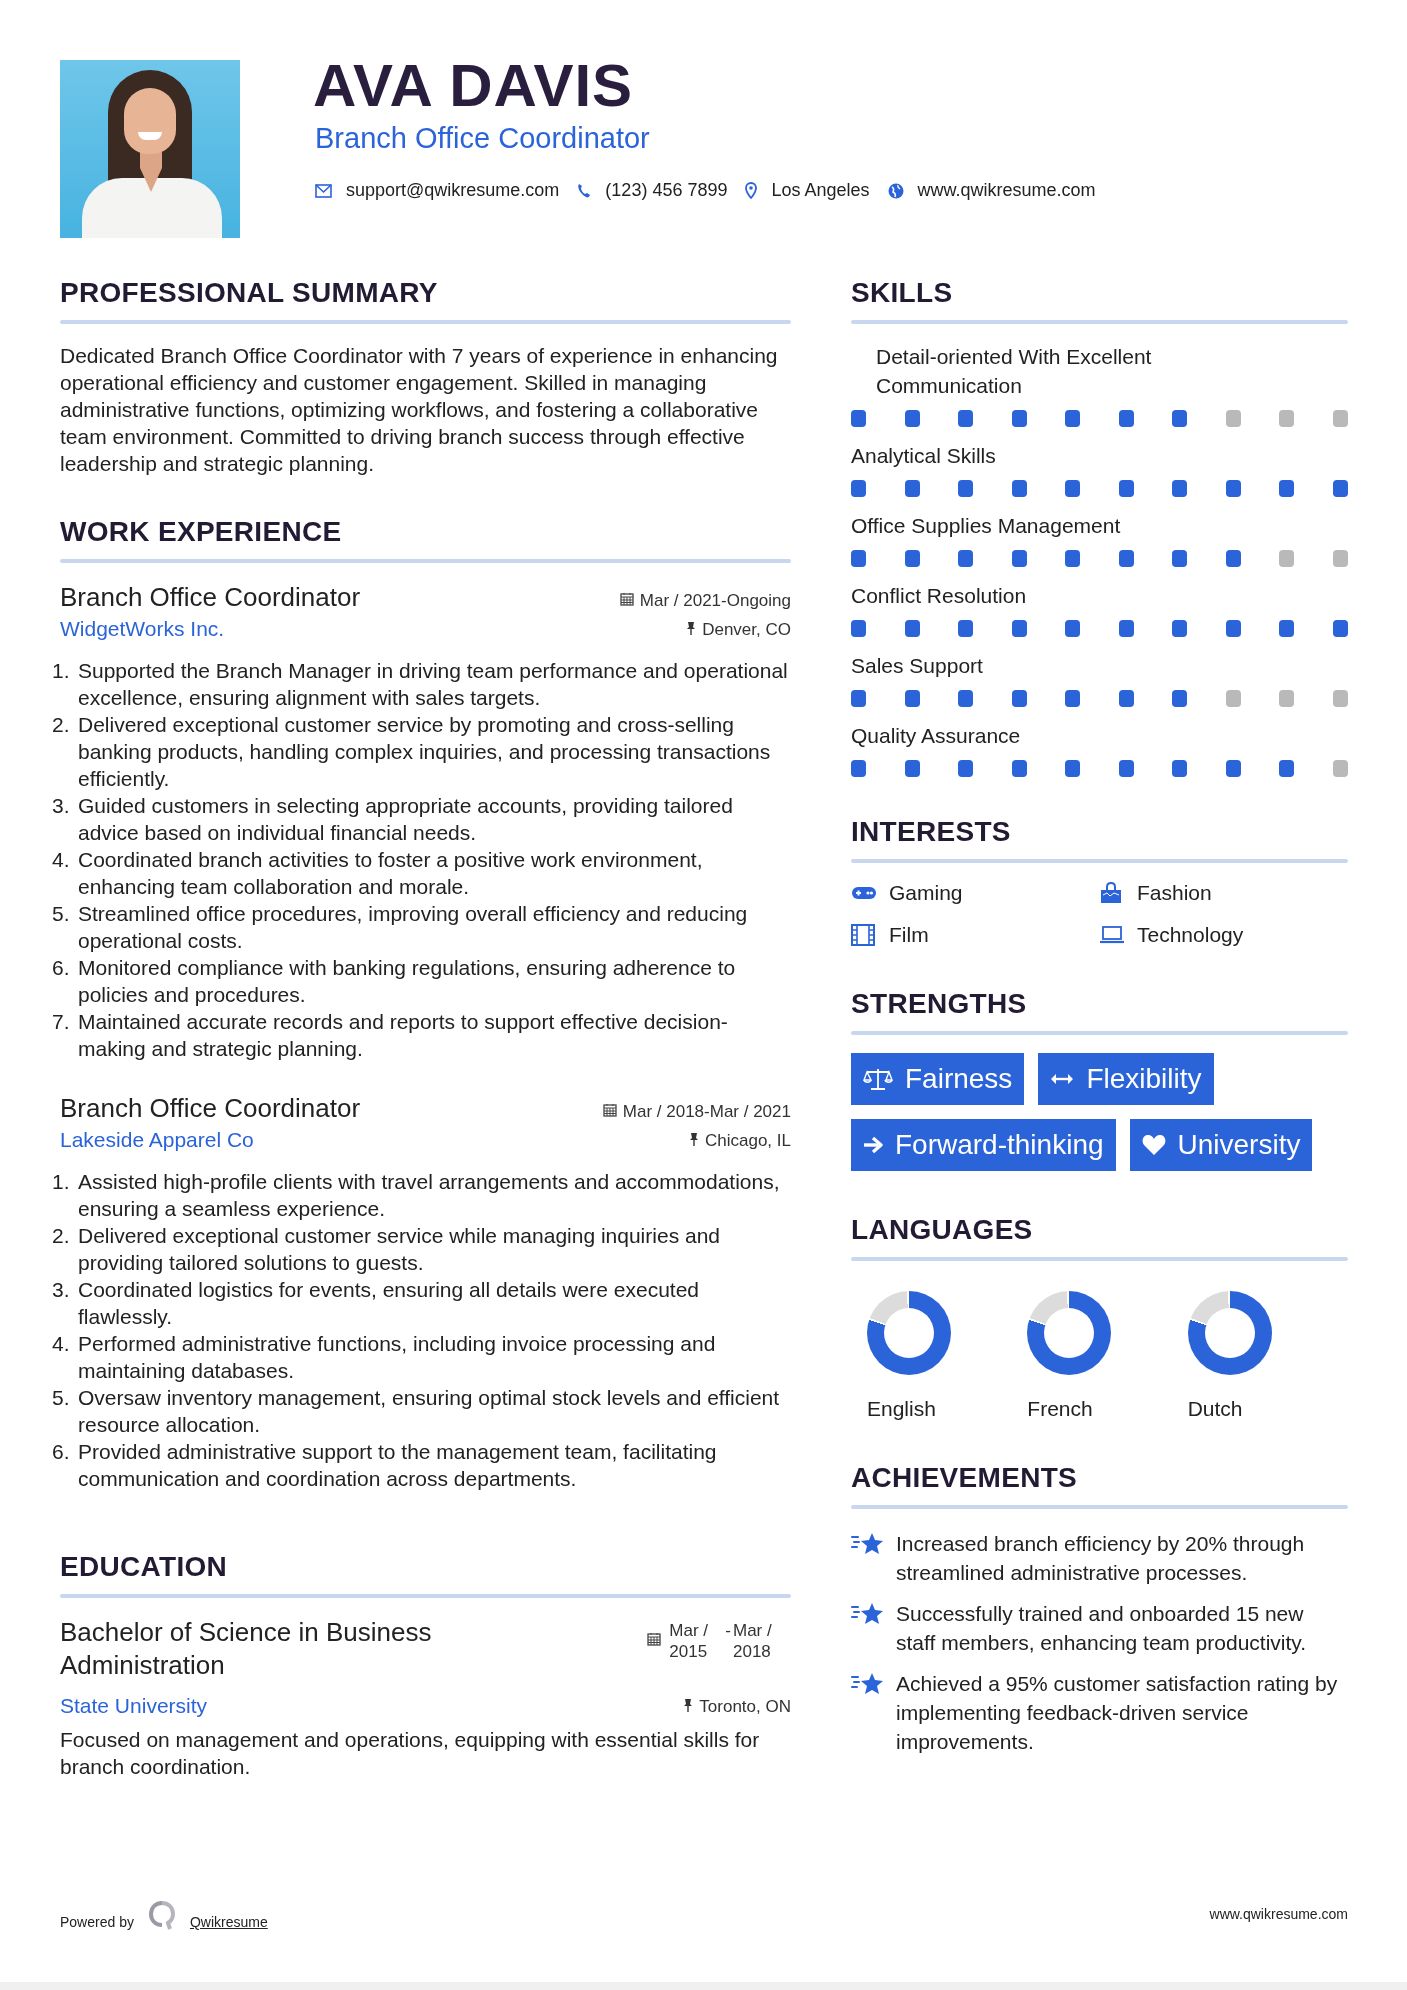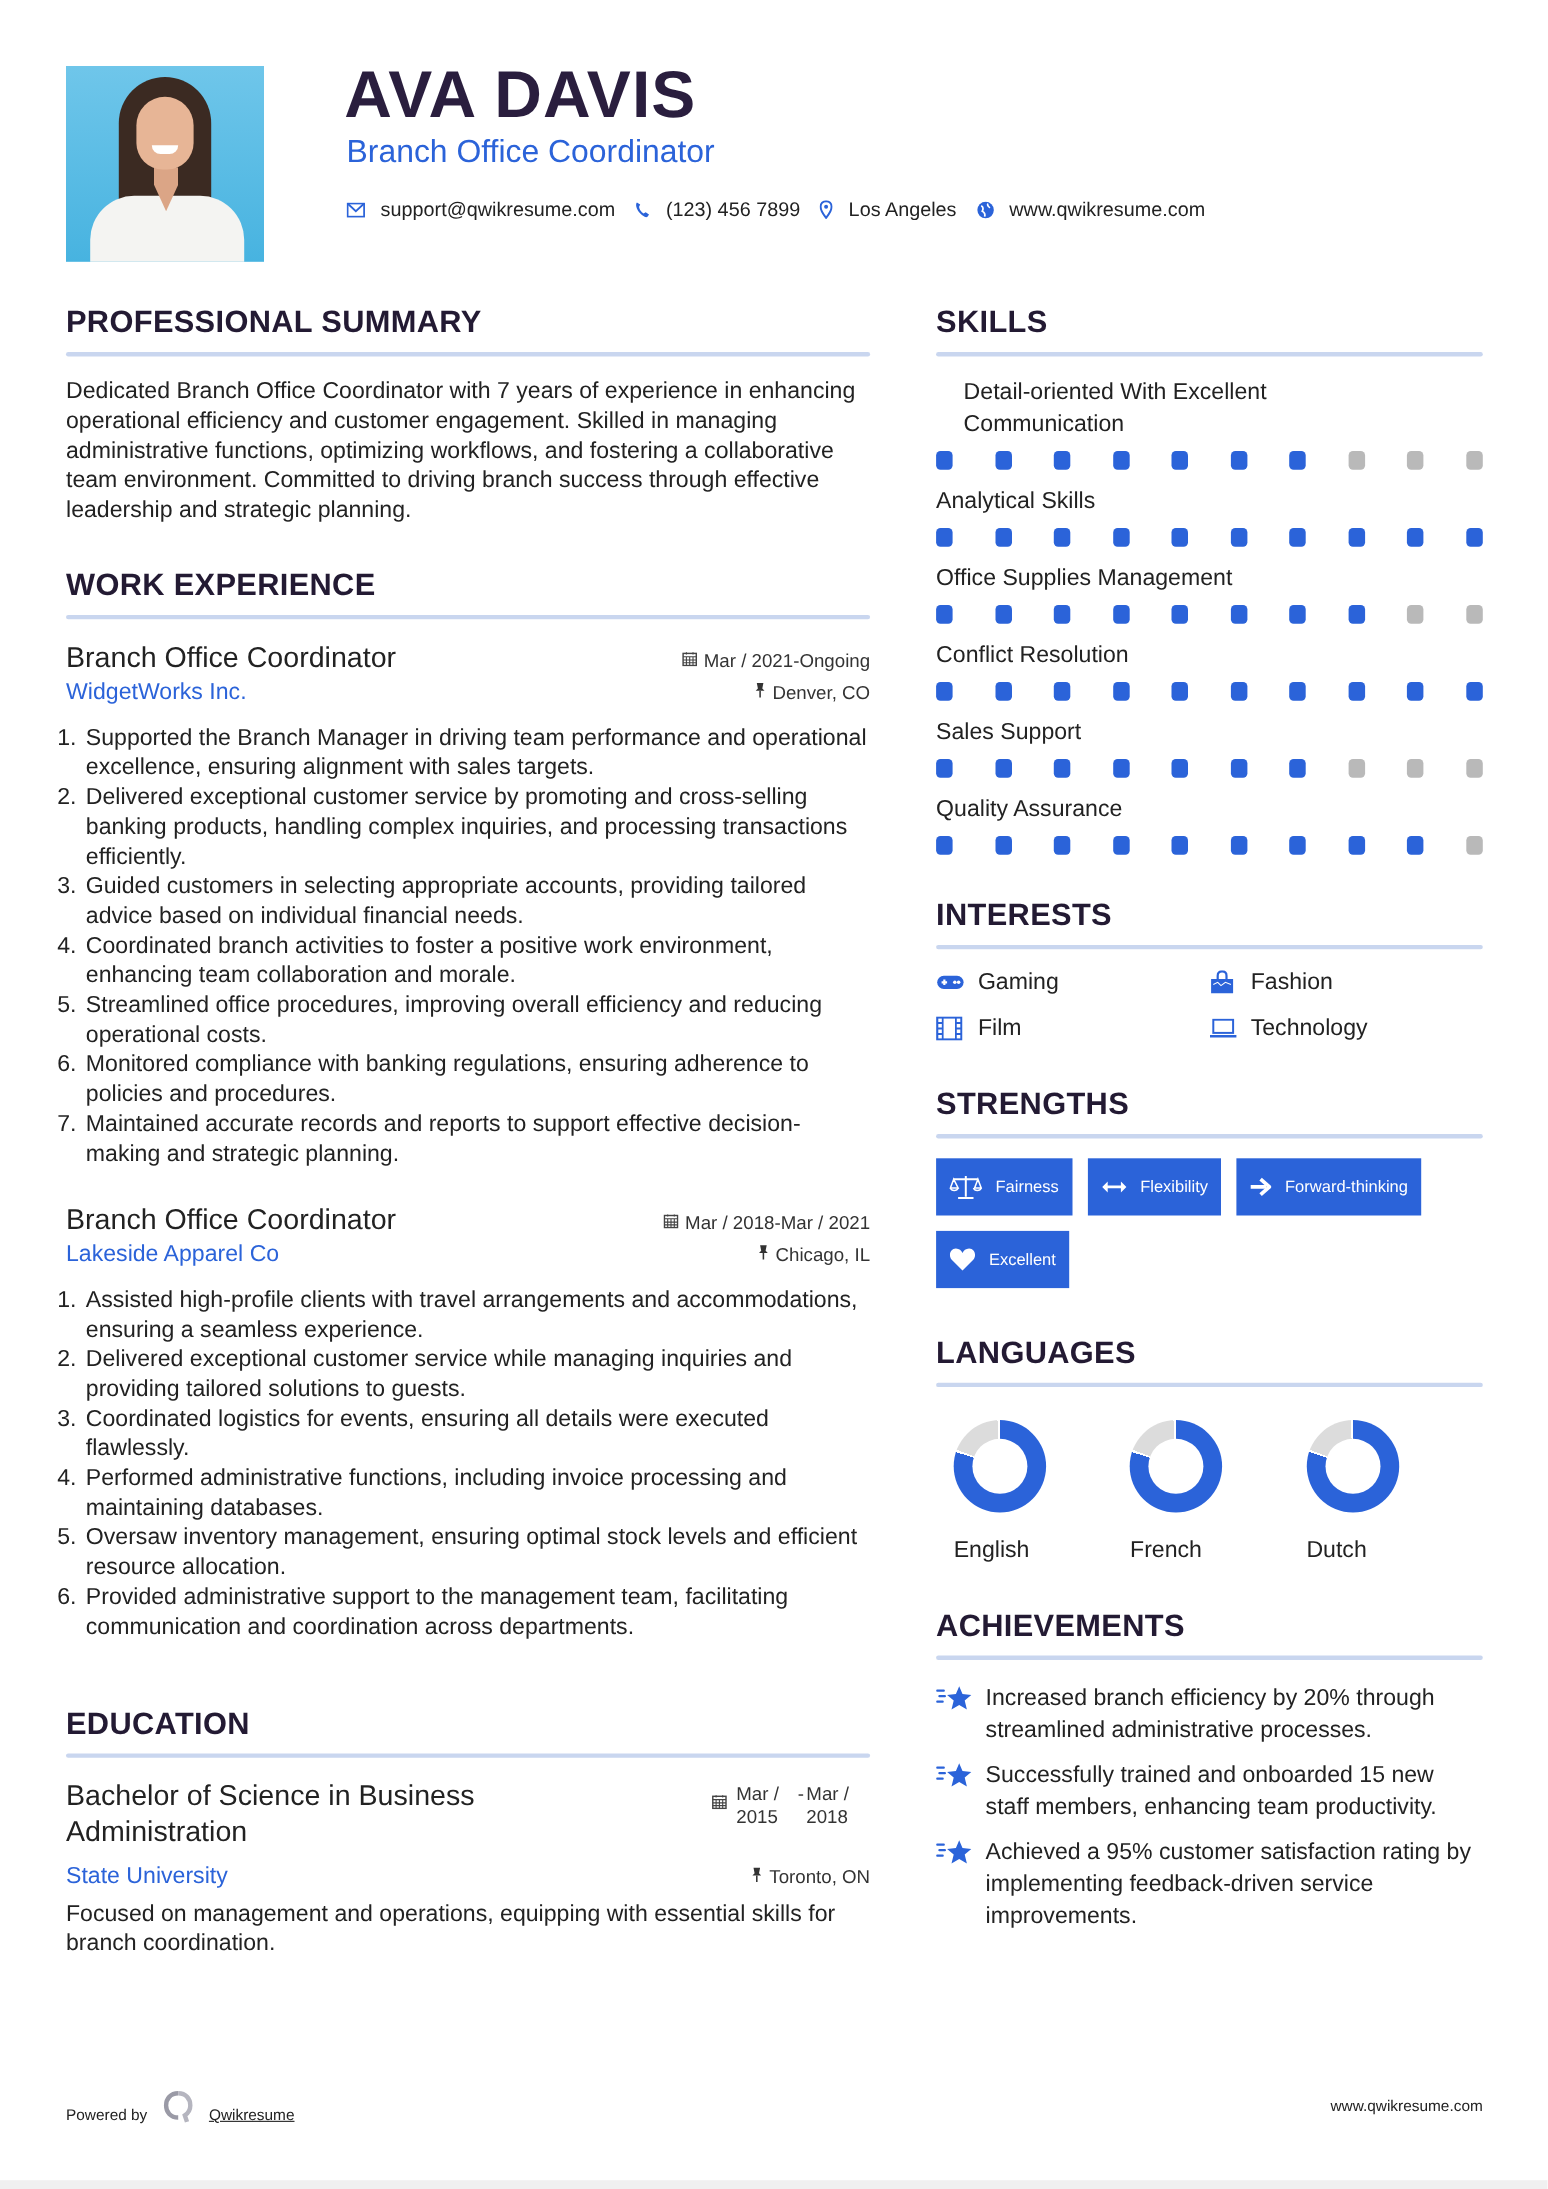--- a/index.html
+++ b/index.html
@@ -53,21 +53,21 @@
   .skill-name { font-size: 21px; line-height: 29px; color: #222; }
   .dots { display: flex; justify-content: space-between; margin-top: 10px; width: 497px; }
   .dot { width: 15px; height: 17px; border-radius: 4px; background: #2b63d9; }
   .dot.off { background: #b9b9b9; }
 
   .interests { display: grid; grid-template-columns: 248px 248px; row-gap: 18px; margin-bottom: 40px; }
   .interest { display: flex; align-items: center; font-size: 21px; color: #222; }
   .interest .ii { width: 26px; color: #2b63d9; margin-right: 12px; display: inline-flex; }
 
   .strengths { display: flex; flex-wrap: wrap; gap: 14px 14px; margin-bottom: 42px; }
-  .tag { background: #2b63d9; color: #fff; font-size: 15px; height: 52px; padding: 0 12px; display: inline-flex; align-items: center; }
+  .tag { background: #2b63d9; color: #fff; font-size: 28px; height: 52px; padding: 0 12px; display: inline-flex; align-items: center; }
   .tag .ti { margin-right: 12px; display: inline-flex; }
 
   .langs { display: flex; margin-bottom: 40px; padding-left: 16px; }
   .lang { width: 166px; display: flex; flex-direction: column; align-items: flex-start; }
   .ring { width: 84px; height: 84px; border-radius: 50%; position: relative; }
   .ring::after { content: ""; position: absolute; left: 17px; top: 17px; width: 50px; height: 50px; background: #fff; border-radius: 50%; }
   .lang-name { font-size: 21px; margin-top: 22px; color: #222; }
 
   .ach { display: flex; margin-bottom: 12px; }
   .ach .ai { width: 45px; flex: none; padding-top: 2px; }
@@ -419,21 +419,21 @@
               </svg>
           </span>
           <span>Forward-thinking</span>
         </span>
         <span class="tag">
           <span class="ti">
             <svg width="24" height="22" viewBox="0 0 24 22">
                 <path d="M12 21 L2 11 C-1 7 1 1 6 1 C9 1 11 3 12 5 C13 3 15 1 18 1 C23 1 25 7 22 11 Z" fill="#fff"></path>
               </svg>
           </span>
-          <span>Excellent</span>
+          <span>University</span>
         </span>
       </div>
     </section>
 
     <section>
       <h2 class="sec-h">LANGUAGES</h2>
       <div class="sec-rule" style="margin-bottom:30px;"></div>
       <div class="langs" id="langs">
         <div class="lang">
           <div class="ring" style="background: conic-gradient(rgb(43, 99, 217) 0deg, rgb(43, 99, 217) 288deg, rgb(255, 255, 255) 288deg, rgb(255, 255, 255) 291deg, rgb(220, 220, 220) 291deg, rgb(220, 220, 220) 357deg, rgb(255, 255, 255) 357deg, rgb(255, 255, 255) 360deg);"></div>

